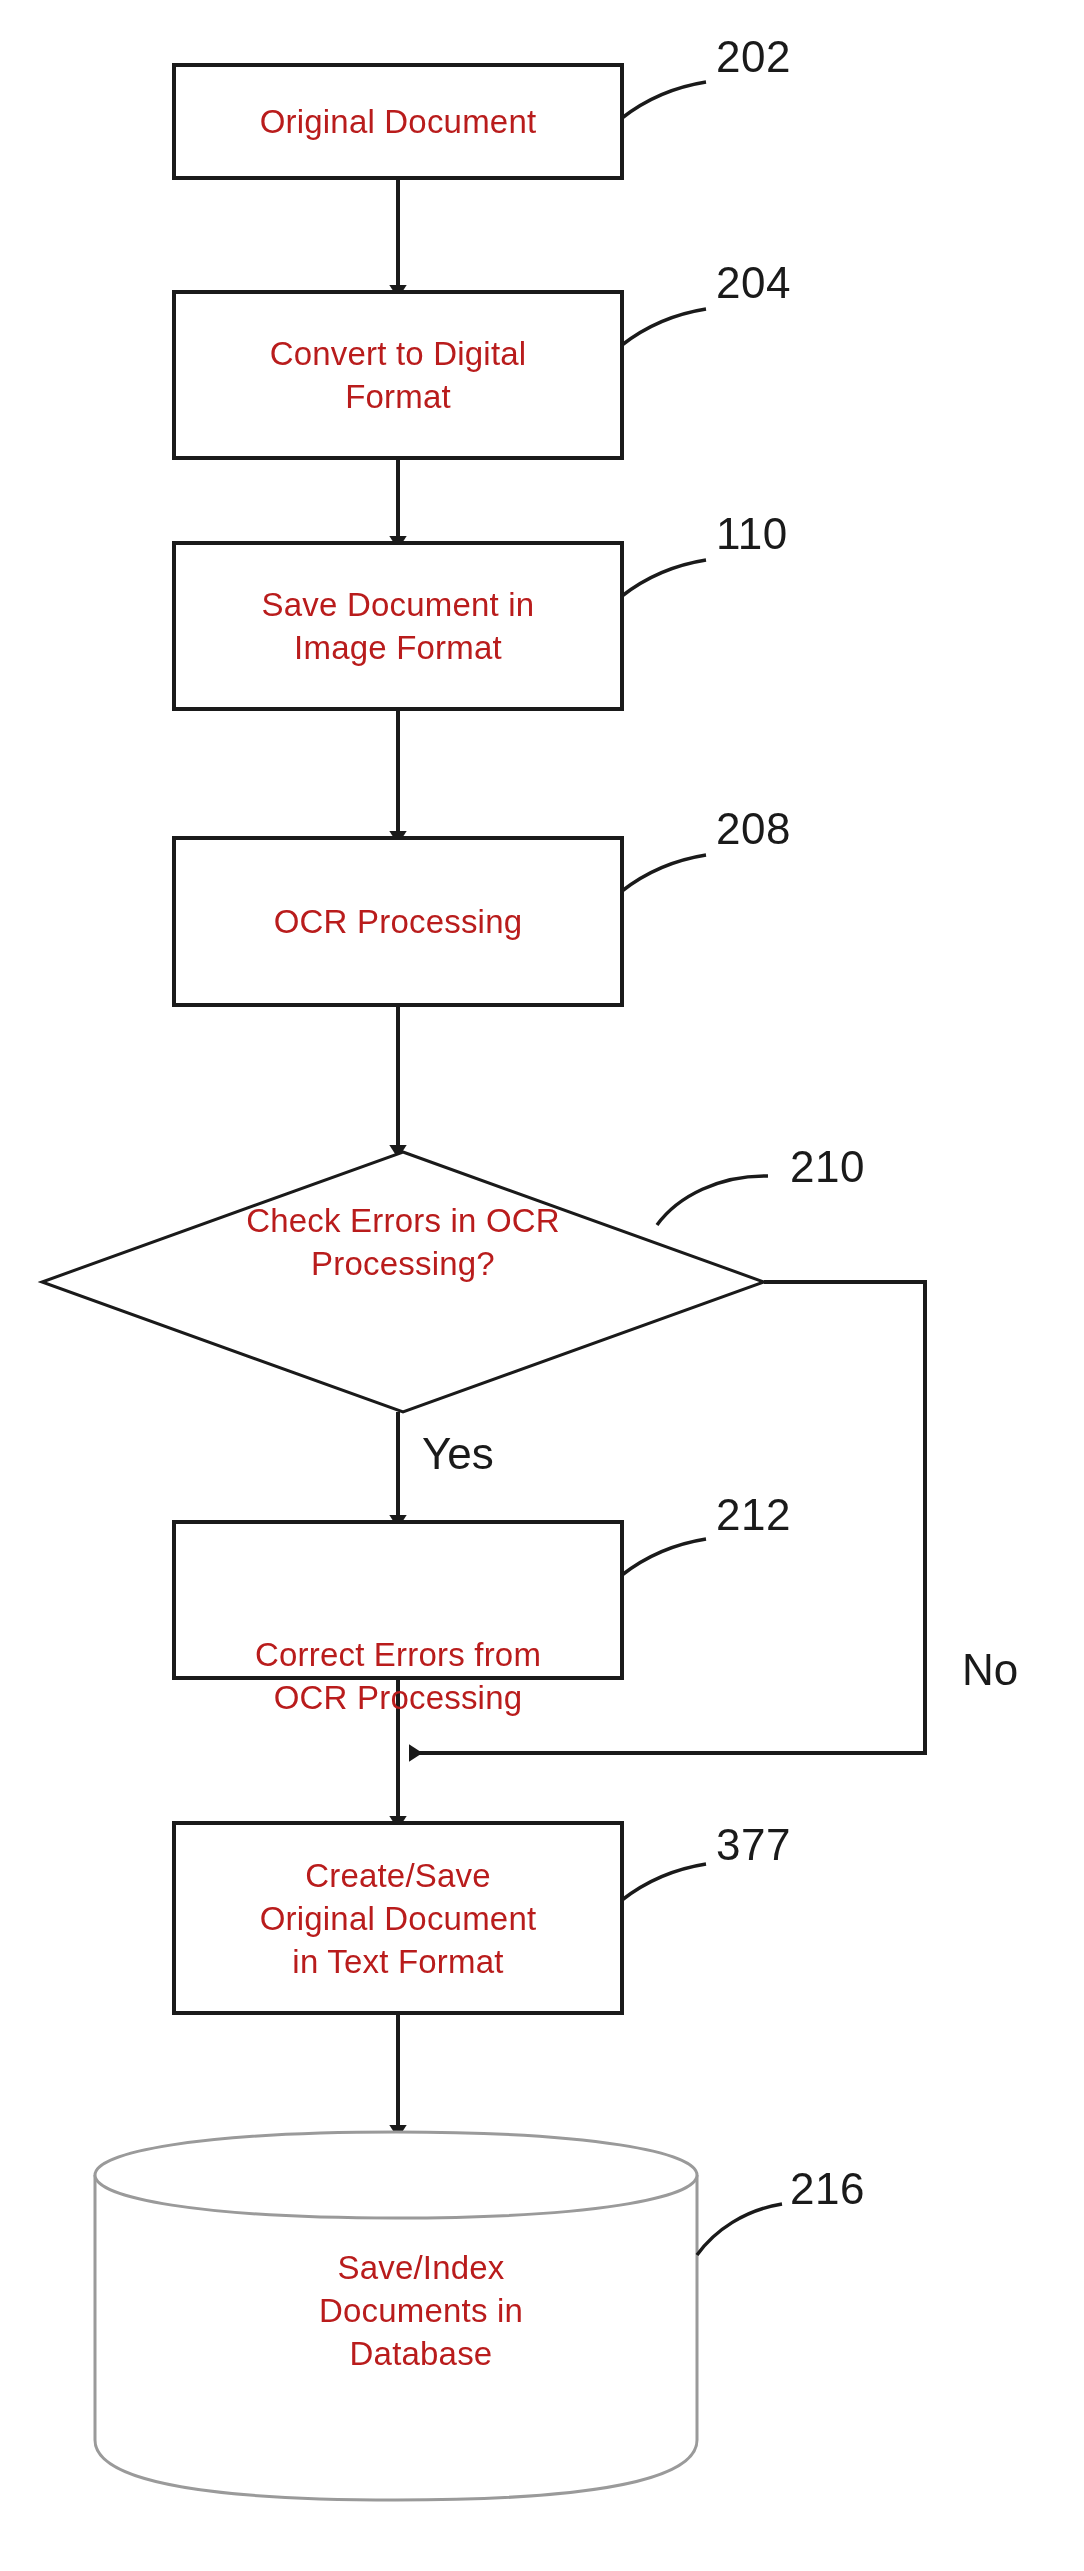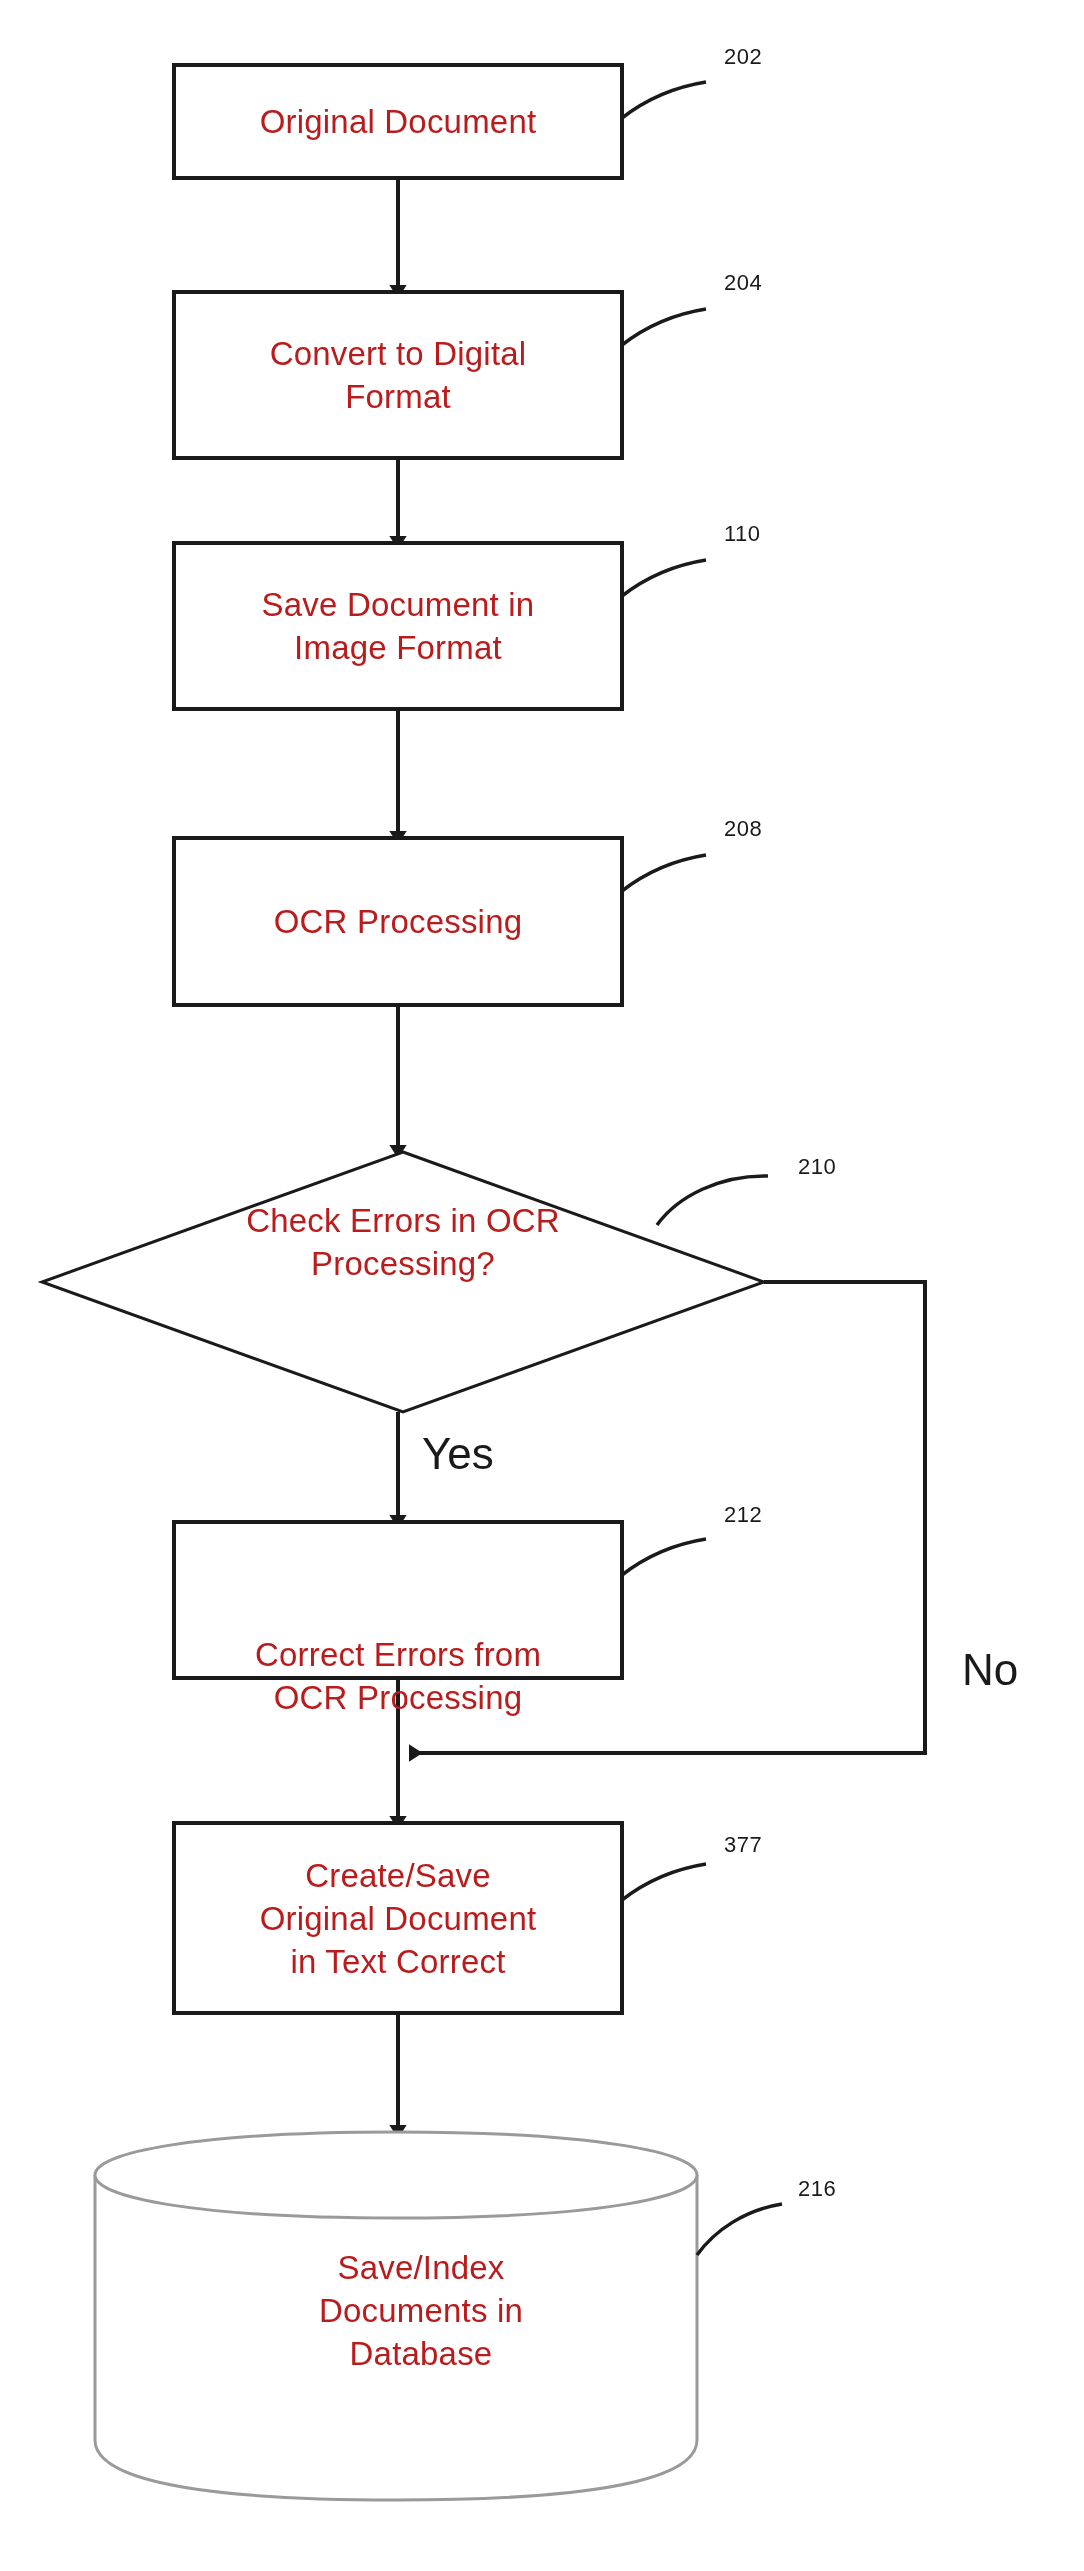--- a/index.html
+++ b/index.html
@@ -37,26 +37,25 @@
     letter-spacing: 0.2px;
     white-space: pre-line;
     display: flex;
     align-items: center;
     justify-content: center;
     pointer-events: none;
   }
   .ref-label {
     position: absolute;
     font-family: "Liberation Sans", sans-serif;
-    font-size: 22px;
+    font-size: 44px;
     line-height: 34px;
     color: #1a1a1a;
     letter-spacing: 0.5px;
     white-space: nowrap;
-    margin-left: 8px;
   }
   .edge-label {
     position: absolute;
     font-family: "Liberation Sans", sans-serif;
     font-size: 44px;
     line-height: 32px;
     color: #1a1a1a;
     white-space: nowrap;
   }
 </style>
@@ -144,21 +143,21 @@
   <div class="node-text" style="left:122px; top:1192px; width:562px; height:100px;">Check Errors in OCR
 Processing?</div>
   <div class="ref-label" style="left:790px; top:1150px;">210</div>
 
   <div class="node-text" style="left:174px; top:1598px; width:448px; height:156px;">Correct Errors from
 OCR Processing</div>
   <div class="ref-label" style="left:716px; top:1498px;">212</div>
 
   <div class="node-text" style="left:174px; top:1823px; width:448px; height:190px;">Create/Save
 Original Document
-in Text Correct</div>
+in Text Format</div>
   <div class="ref-label" style="left:716px; top:1828px;">377</div>
 
   <div class="node-text" style="left:95px; top:2240px; width:602px; height:140px;padding-left:25px;">Save/Index
 Documents in
 Database</div>
   <div class="ref-label" style="left:790px; top:2172px;">216</div>
 
   <div class="edge-label" style="left:422px; top:1438px;">Yes</div>
   <div class="edge-label" style="left:962px; top:1654px;">No</div>
 

